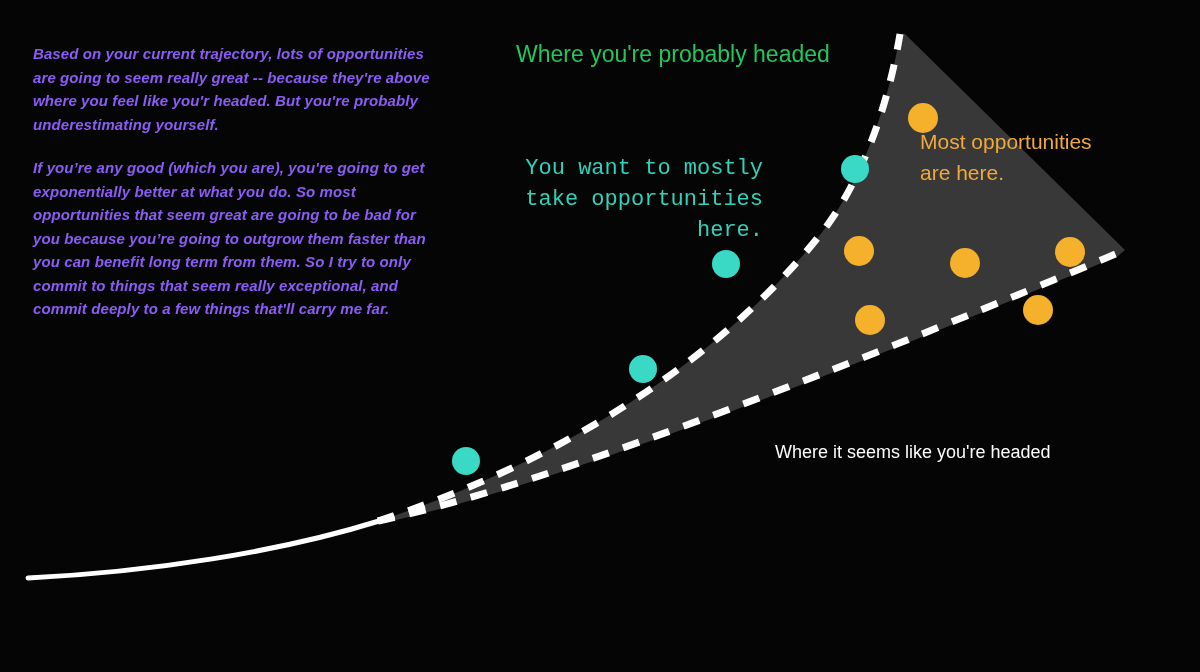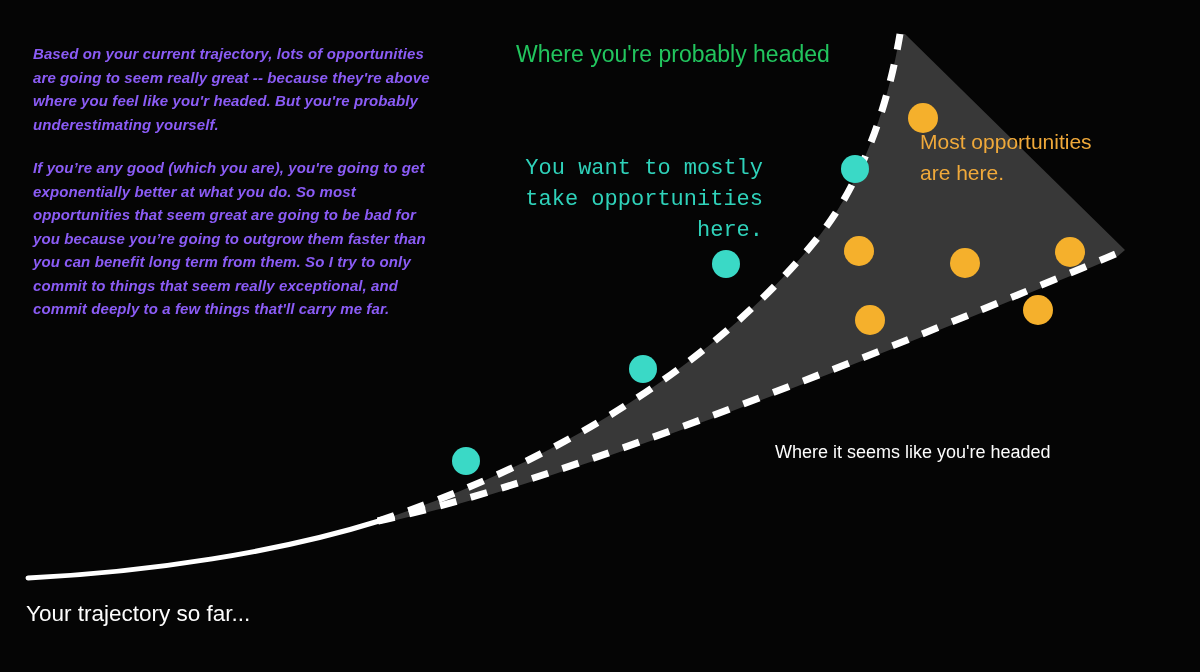--- a/index.html
+++ b/index.html
@@ -83,19 +83,18 @@
 
   <div id="note-block" class="txt">
     <p>Based on your current trajectory, lots of opportunities are going to seem really great -- because they're above where you feel like you'r headed. But you're probably underestimating yourself.</p>
     <p>If you’re any good (which you are), you're going to get exponentially better at what you do. So most opportunities that seem great are going to be bad for you because you’re going to outgrow them faster than you can benefit long term from them. So I try to only commit to things that seem really exceptional, and commit deeply to a few things that'll carry me far.</p>
   </div>
 
   <div id="lbl-probably" class="txt">Where you're probably headed</div>
 
   <div id="lbl-seems" class="txt">Where it seems like you're headed</div>
 
-  <div id="lbl-trajectory" class="txt">Your trajectory so far...</div>
 
   <div id="lbl-teal" class="txt">You want to mostly take opportunities here.</div>
 
   <div id="lbl-orange" class="txt">Most opportunities are here.</div>
 
 </div>
 
 </body></html>

